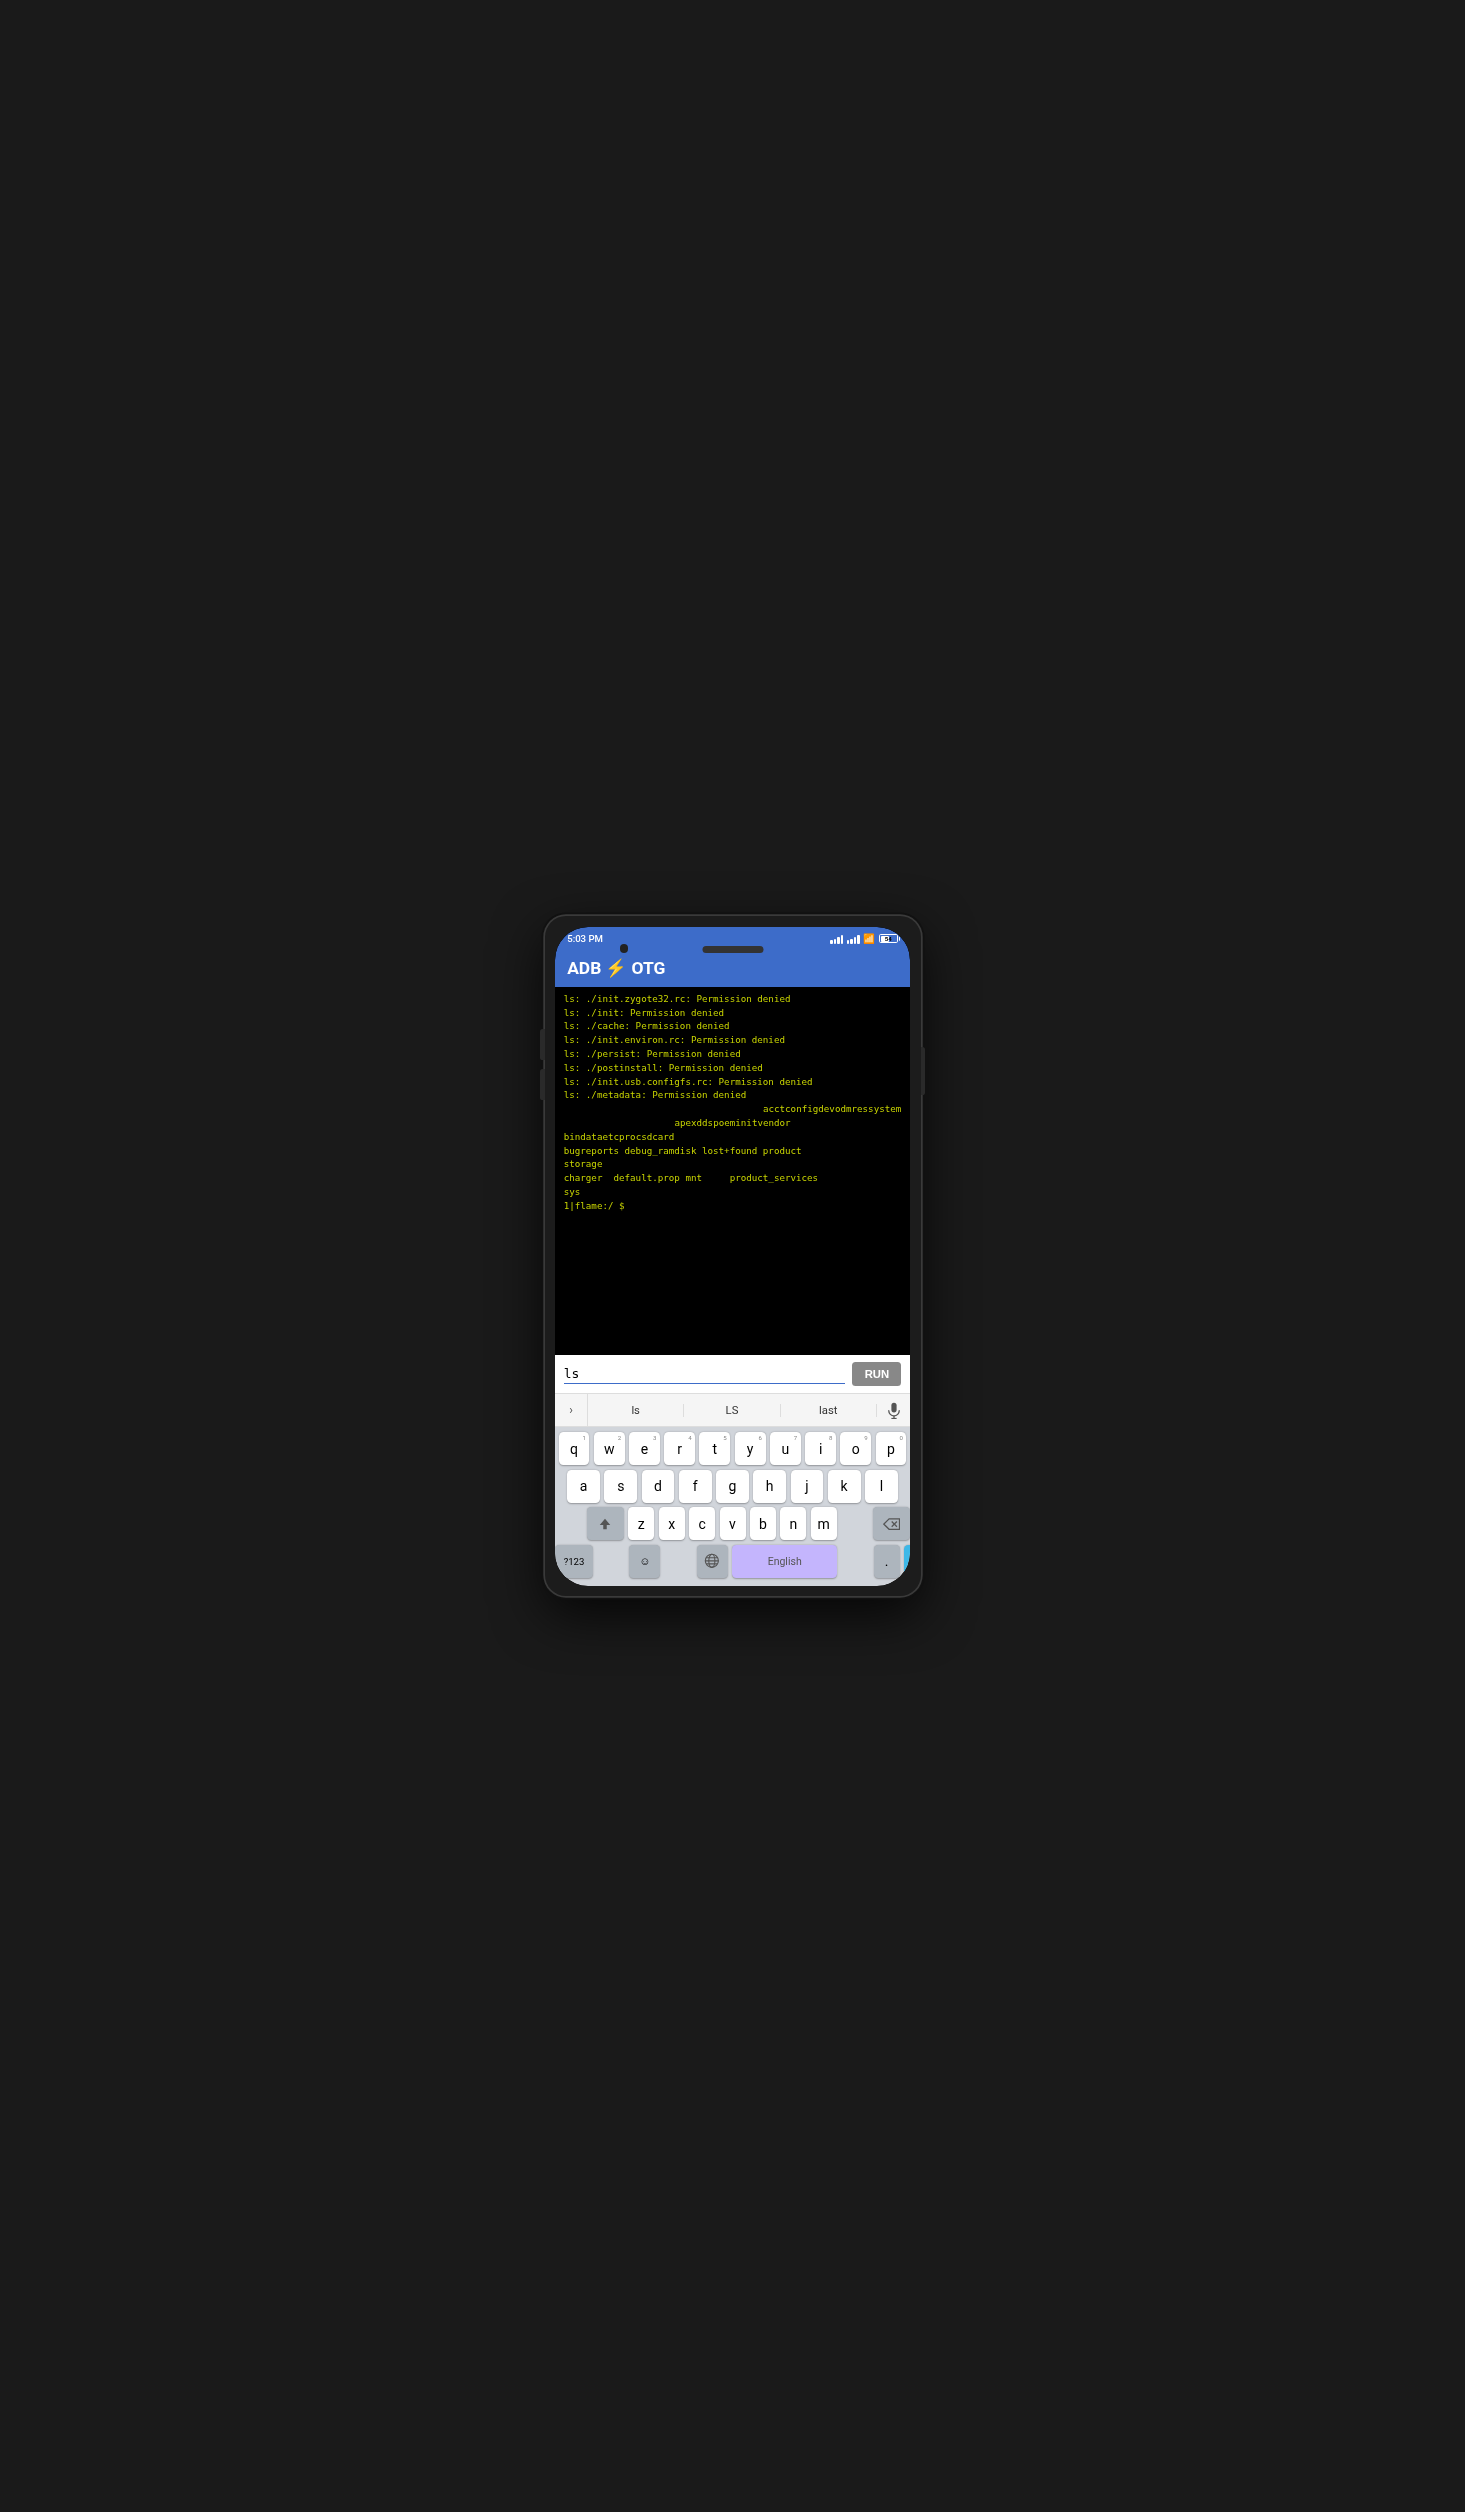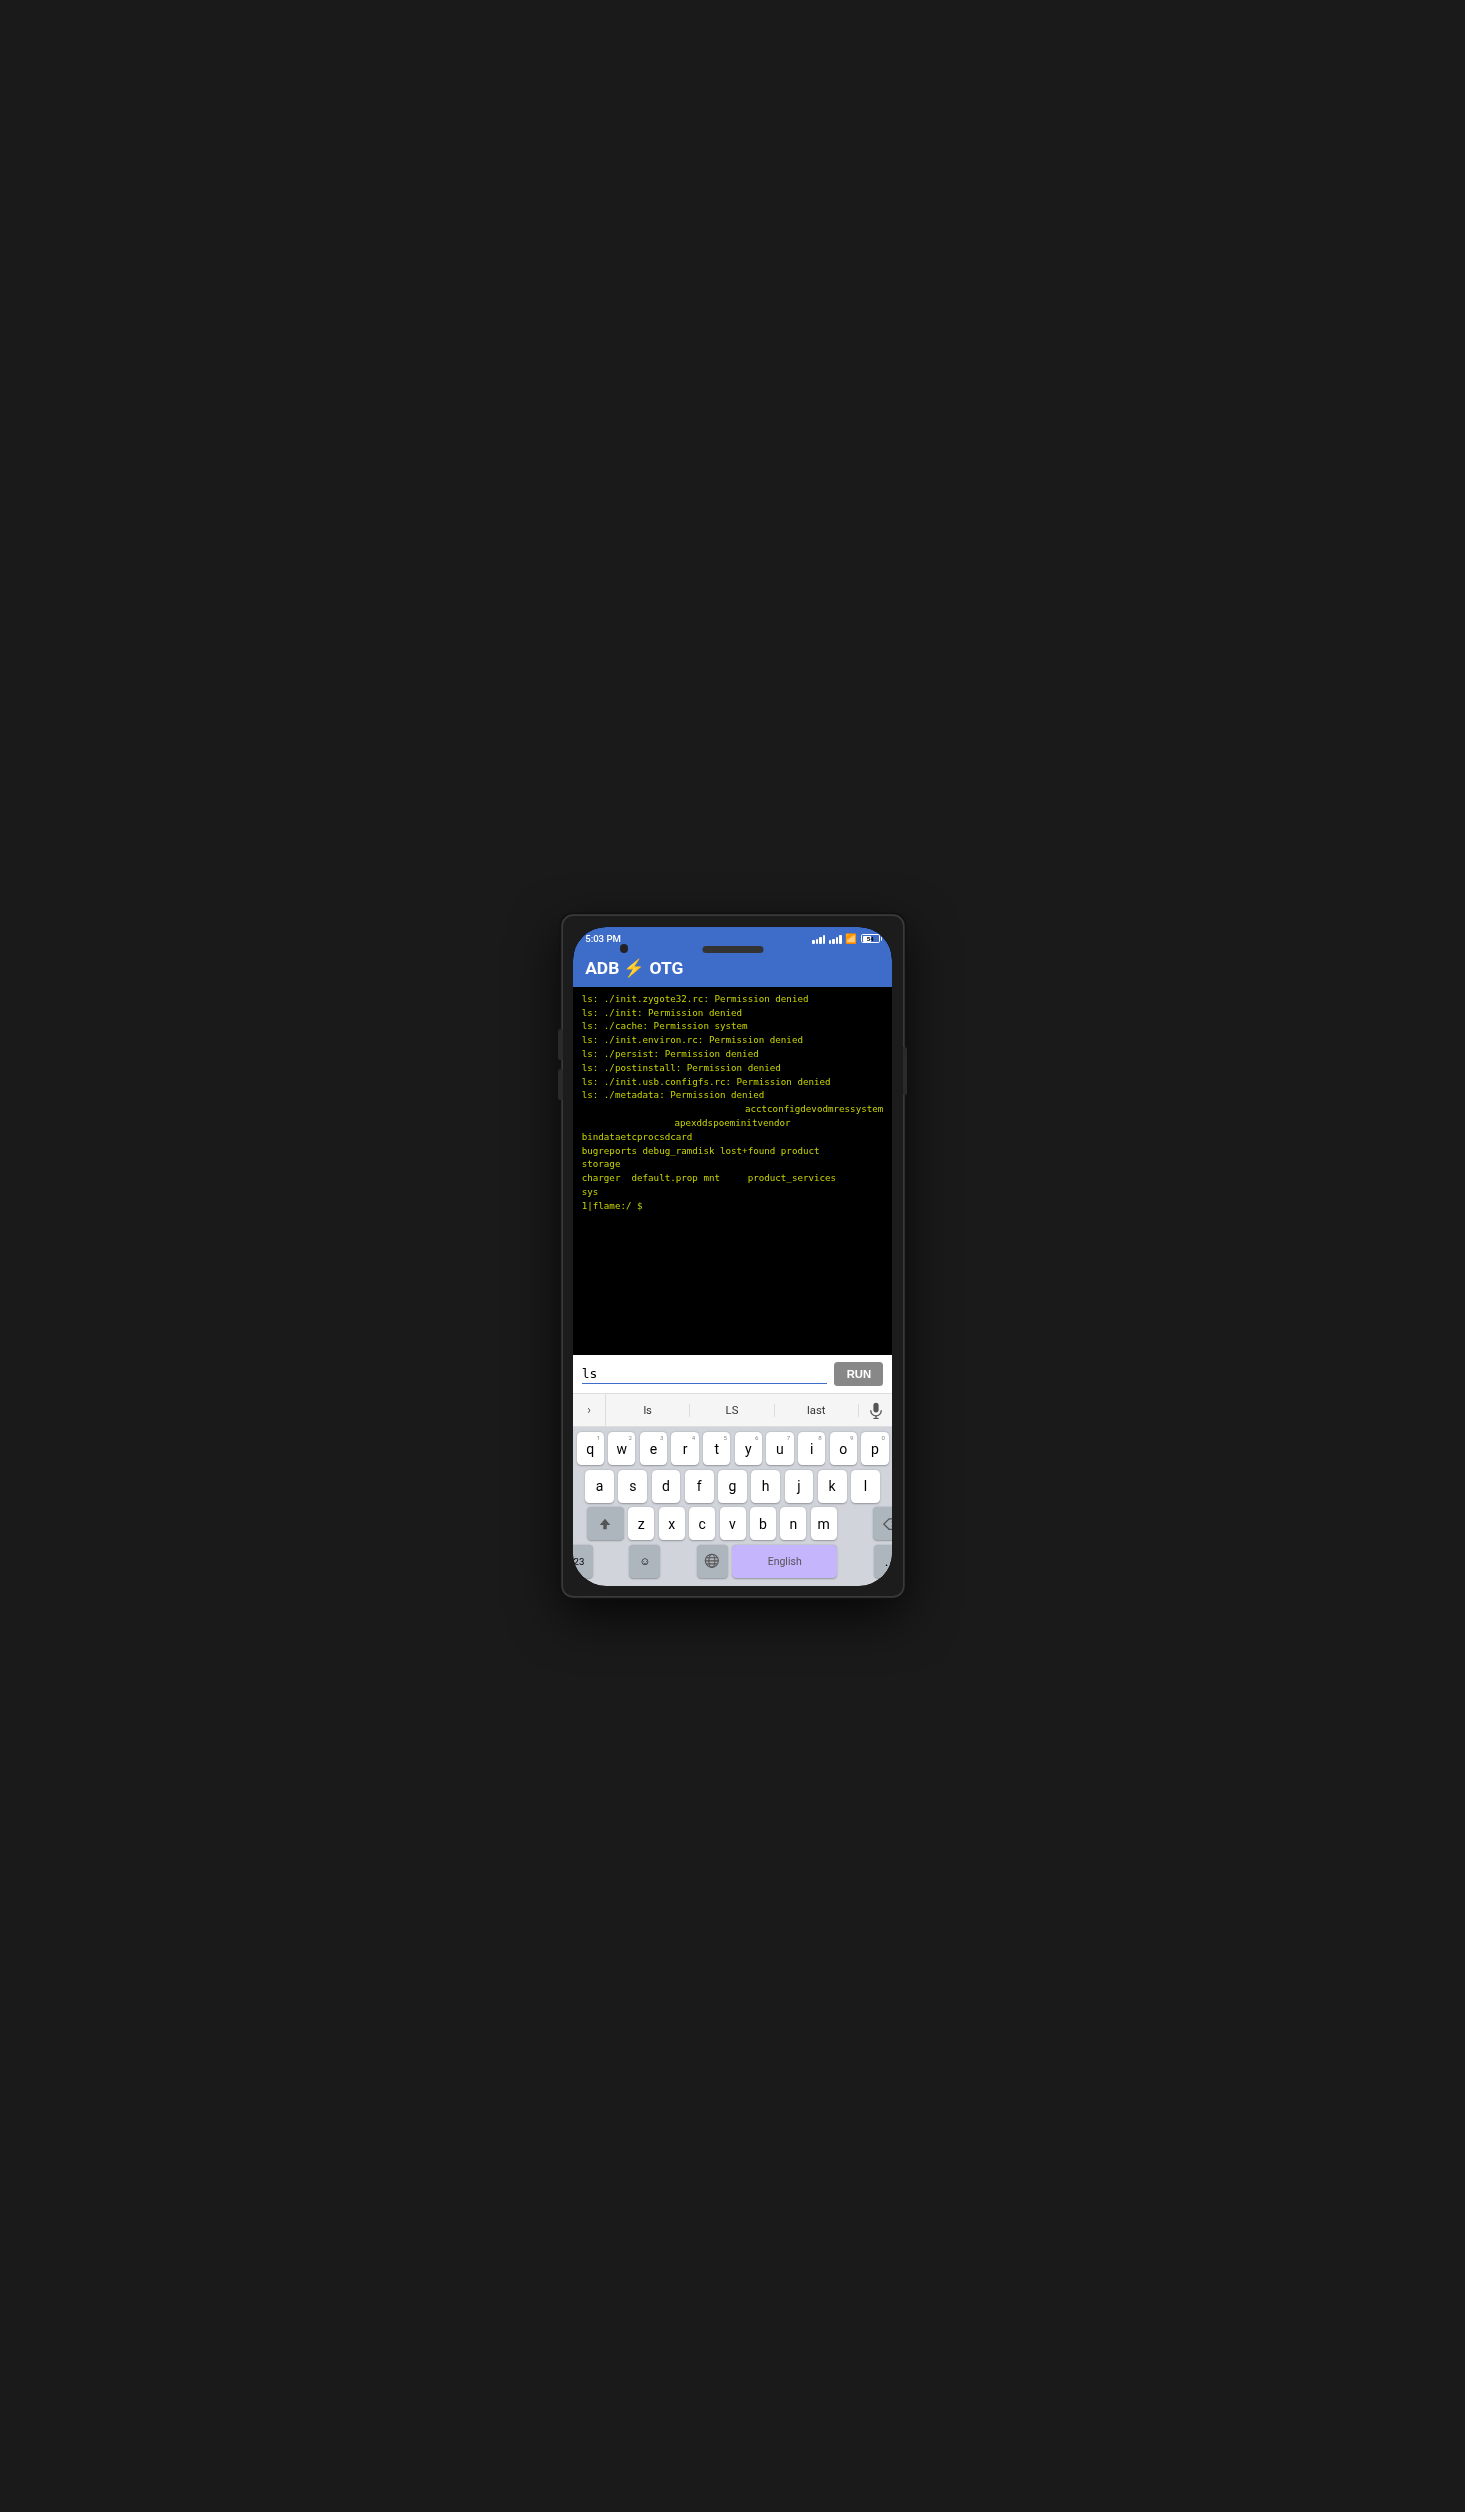--- a/index.html
+++ b/index.html
@@ -6,24 +6,24 @@
     body {
       background: #1a1a1a;
       display: flex;
       justify-content: center;
       align-items: center;
       min-height: 100vh;
       font-family: 'Roboto', Arial, sans-serif;
     }
 
     .phone-outer {
-      width: 340px;
+      width: 376px;
       height: 680px;
       background: #1c1c1c;
-      border-radius: 10px;
+      border-radius: 21px;
       padding: 10.5px;
       box-shadow:
         0 0 0 1.7px #3a3a3a,
         0 0 0 3.5px #111,
         0 17.4px 52px rgba(0,0,0,0.8);
       position: relative;
     }
 
     .phone-inner {
       width: 100%;
@@ -406,21 +406,21 @@
 
       <div class="app-header">
         <span class="app-title">
           <span>ADB </span><span class="bolt">⚡</span><span> OTG</span>
         </span>
       </div>
 
       <div class="terminal">
         <div>ls: ./init.zygote32.rc: Permission denied</div>
         <div>ls: ./init: Permission denied</div>
-        <div>ls: ./cache: Permission system</div>
+        <div>ls: ./cache: Permission denied</div>
         <div>ls: ./init.environ.rc: Permission denied</div>
         <div>ls: ./persist: Permission denied</div>
         <div>ls: ./postinstall: Permission denied</div>
         <div>ls: ./init.usb.configfs.rc: Permission denied</div>
         <div>ls: ./metadata: Permission denied</div>
         <div style="display:flex;justify-content:flex-end">
             <span>acct</span>
             <span>config</span>
             <span>dev</span>
             <span>odm</span>

